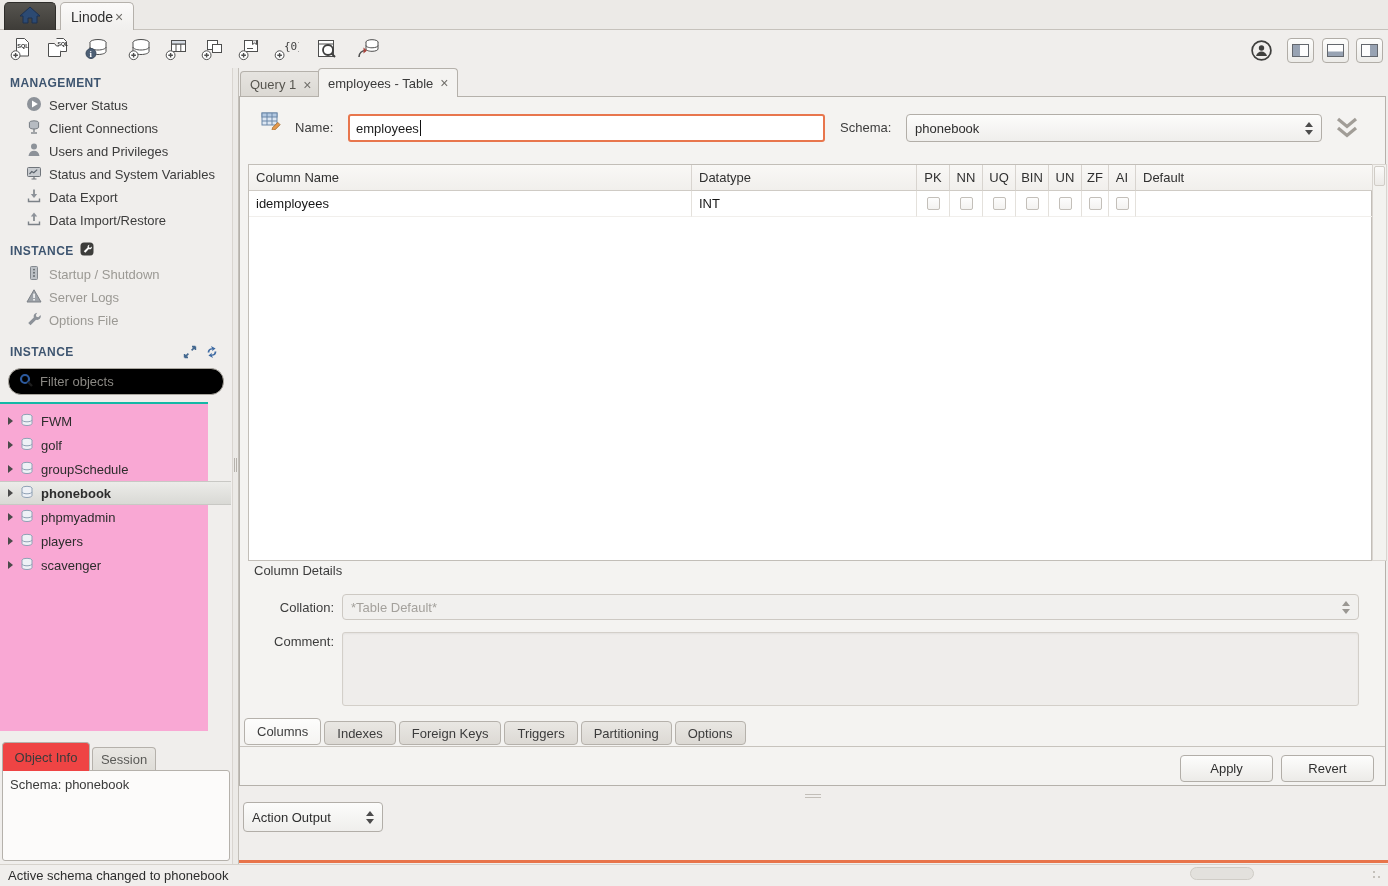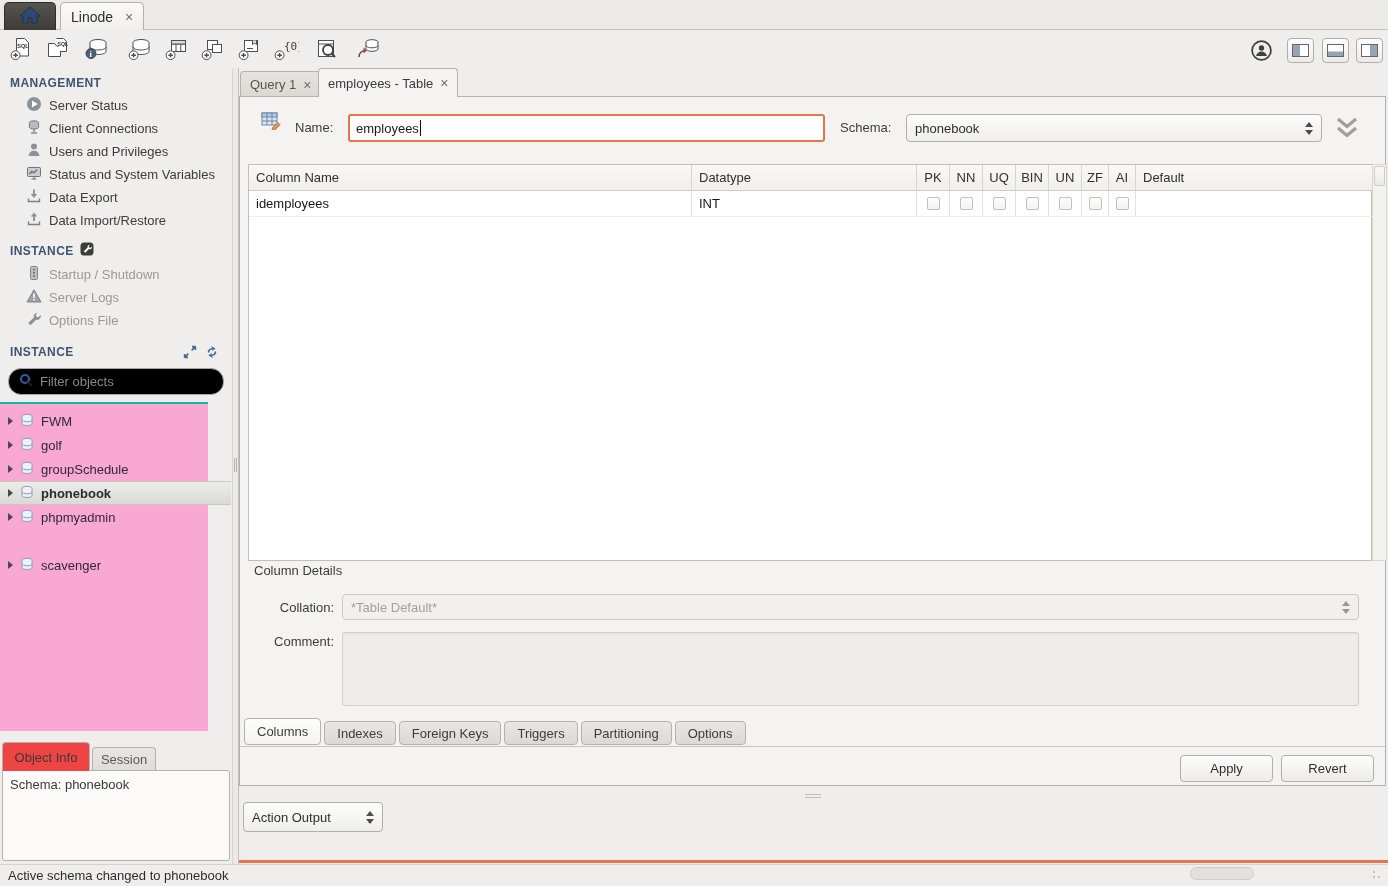--- a/index.html
+++ b/index.html
@@ -2,21 +2,21 @@
 <html><head>
 <meta charset="utf-8">
 <style>
   *{box-sizing:border-box;margin:0;padding:0}
   html,body{width:1388px;height:886px}
   body{position:relative;font-family:"Liberation Sans",sans-serif;font-size:13px;color:#3a3a3a;background:#f0eeec;overflow:hidden}
   .abs{position:absolute}
   
   .tabstrip{position:absolute;left:0;top:0;width:1388px;height:30px;background:#eceae7;border-bottom:1px solid #c6c2bc}
   .home-tab{position:absolute;left:4px;top:2px;width:52px;height:28px;background:linear-gradient(#56544f,#3e3c38);border:1px solid #2e2d2a;border-bottom:none;border-radius:5px 5px 0 0;display:flex;align-items:center;justify-content:center}
-  .conn-tab{position:absolute;left:60px;top:2px;height:28px;padding:0 10px;background:linear-gradient(#fbfaf9,#f0efed);border:1px solid #b5b1ab;border-bottom:none;border-radius:5px 5px 0 0;display:flex;align-items:center;gap:12px;font-size:14px;color:#2e2e2e}
+  .conn-tab{position:absolute;left:60px;top:2px;height:28px;padding:0 10px;background:linear-gradient(#fbfaf9,#f0efed);border:1px solid #b5b1ab;border-bottom:none;border-radius:5px 5px 0 0;display:flex;align-items:center;gap:2px;font-size:14px;color:#2e2e2e}
   .close-x{color:#6f6d69;font-size:14px;line-height:1;cursor:default}
   
   .toolbar{position:absolute;left:0;top:30px;width:1388px;height:38px;background:#f0eeec}
   .tbi{position:absolute;top:6px;width:26px;height:26px;display:flex;align-items:center;justify-content:center}
   .panel-btn{position:absolute;top:8px;width:27px;height:25px;border:1px solid #b1ada7;border-radius:4px;background:linear-gradient(#fdfdfc,#ecebe8);display:flex;align-items:center;justify-content:center}
   
   .sidebar{position:absolute;left:0;top:68px;width:232px;height:796px;background:#f0eeec}
   .sec-title{position:absolute;left:10px;font-weight:bold;font-size:12px;color:#3e5570;letter-spacing:.4px;display:flex;align-items:center;gap:6px}
   .nav-item{position:absolute;left:26px;height:20px;display:flex;align-items:center;gap:7px;white-space:nowrap}
   .nav-item .lbl{max-width:183px;overflow:hidden;color:#3c3c3c}
@@ -352,20 +352,29 @@
       <span>phonebook</span>
     </div>
     <div class="tree-row" style="top:101px">
       <span class="tri"></span>
       <span><svg width="14" height="14">
             <ellipse cx="7" cy="3.2" rx="5" ry="1.9" fill="#eef1f6" stroke="#8fa1b5"></ellipse>
             <path d="M2 3.2v7.4c0 1 2.2 1.9 5 1.9s5-.9 5-1.9V3.2" fill="#eef1f6" stroke="#8fa1b5"></path>
             <path d="M2 6.9c0 1 2.2 1.9 5 1.9s5-.9 5-1.9" fill="none" stroke="#8fa1b5"></path>
           </svg></span>
       <span>phpmyadmin</span>
+    </div>
+    <div class="tree-row" style="top:125px">
+      <span class="tri"></span>
+      <span><svg width="14" height="14">
+            <ellipse cx="7" cy="3.2" rx="5" ry="1.9" fill="#eef1f6" stroke="#8fa1b5"></ellipse>
+            <path d="M2 3.2v7.4c0 1 2.2 1.9 5 1.9s5-.9 5-1.9V3.2" fill="#eef1f6" stroke="#8fa1b5"></path>
+            <path d="M2 6.9c0 1 2.2 1.9 5 1.9s5-.9 5-1.9" fill="none" stroke="#8fa1b5"></path>
+          </svg></span>
+      <span>players</span>
     </div>
     <div class="tree-row" style="top:149px">
       <span class="tri"></span>
       <span><svg width="14" height="14">
             <ellipse cx="7" cy="3.2" rx="5" ry="1.9" fill="#eef1f6" stroke="#8fa1b5"></ellipse>
             <path d="M2 3.2v7.4c0 1 2.2 1.9 5 1.9s5-.9 5-1.9V3.2" fill="#eef1f6" stroke="#8fa1b5"></path>
             <path d="M2 6.9c0 1 2.2 1.9 5 1.9s5-.9 5-1.9" fill="none" stroke="#8fa1b5"></path>
           </svg></span>
       <span>scavenger</span>
     </div>

